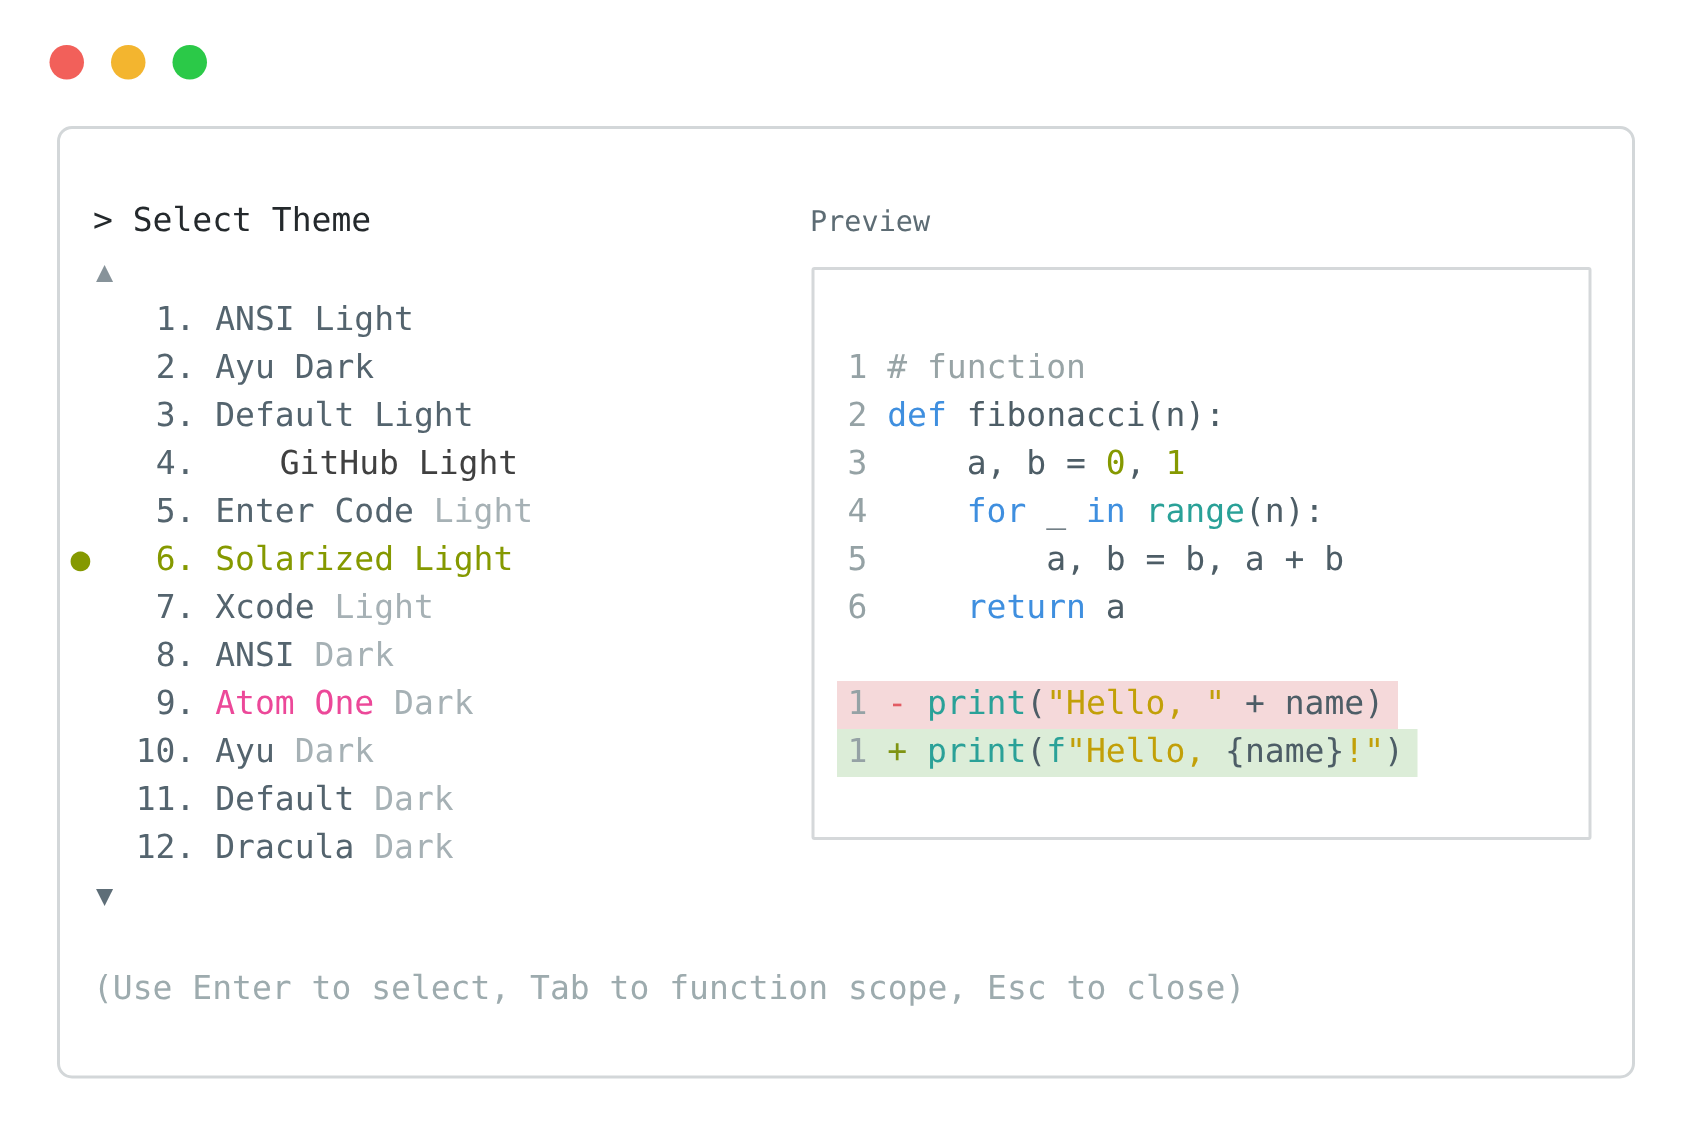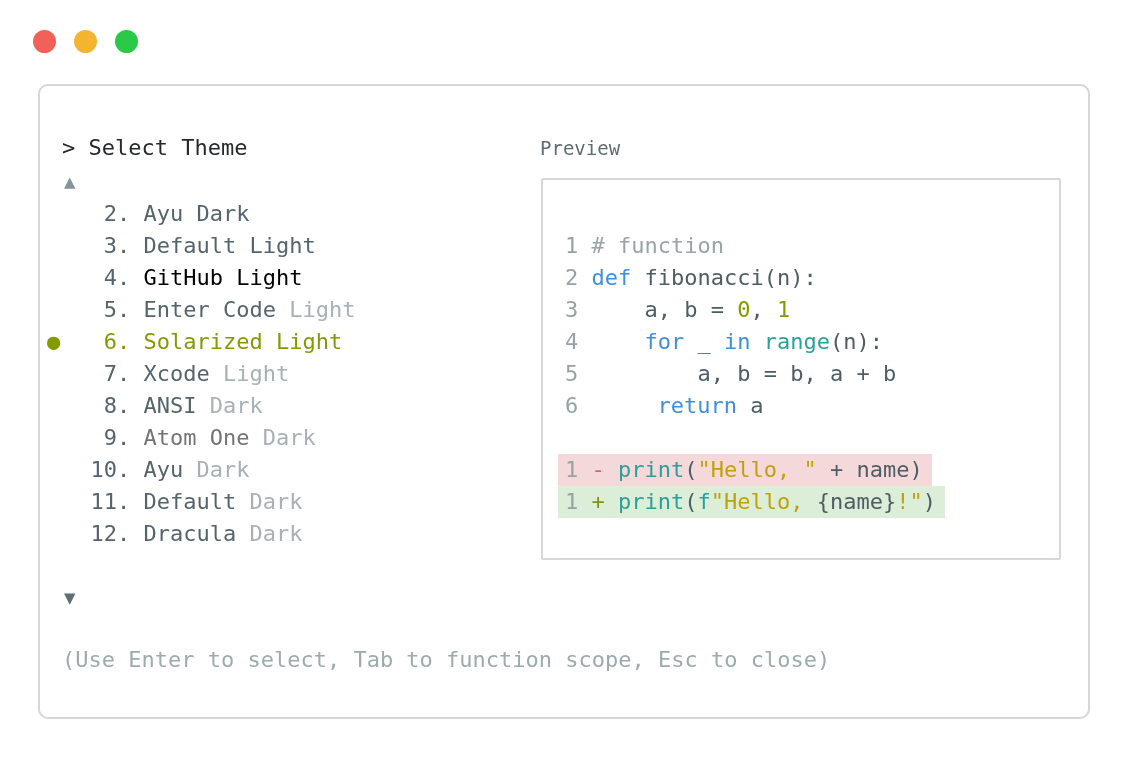--- a/index.html
+++ b/index.html
@@ -39,43 +39,44 @@
 
   <div class="panel">
 
     <div class="prompt-row"><span style="color: rgb(36, 41, 44);">&gt;</span><span> </span><span class="prompt-title" style="color: rgb(36, 41, 44);">Select Theme</span></div>
 
     <div class="preview-label" style="color: rgb(93, 108, 116);">Preview</div>
 
     <div class="arrow arrow-up" style="color: rgb(135, 147, 154);">▲</div>
 
     <div class="theme-list" id="theme-list">
+        <div class="theme-row"><span class="t-marker" style="color: rgb(133, 153, 0);"></span><span class="t-num" style="color: rgb(84, 100, 110);">1</span><span style="color: rgb(84, 100, 110);">. </span><span style="color: rgb(84, 100, 110);">ANSI Light</span></div>
         <div class="theme-row"><span class="t-marker" style="color: rgb(133, 153, 0);"></span><span class="t-num" style="color: rgb(84, 100, 110);">2</span><span style="color: rgb(84, 100, 110);">. </span><span style="color: rgb(84, 100, 110);">Ayu Dark</span></div>
         <div class="theme-row"><span class="t-marker" style="color: rgb(133, 153, 0);"></span><span class="t-num" style="color: rgb(84, 100, 110);">3</span><span style="color: rgb(84, 100, 110);">. </span><span style="color: rgb(84, 100, 110);">Default Light</span></div>
-        <div class="theme-row"><span class="t-marker" style="color: rgb(133, 153, 0);"></span><span class="t-num" style="color: rgb(84, 100, 110);">4</span><span style="color: rgb(84, 100, 110);">. </span><span style="color: #000000;">GitHub Light</span></div>
+        <div class="theme-row"><span class="t-marker" style="color: rgb(133, 153, 0);"></span><span class="t-num" style="color: rgb(84, 100, 110);">4</span><span style="color: rgb(84, 100, 110);">. </span><span style="color: #404040; margin-left: 43px;">GitHub Light</span></div>
         <div class="theme-row"><span class="t-marker" style="color: rgb(133, 153, 0);"></span><span class="t-num" style="color: rgb(84, 100, 110);">5</span><span style="color: rgb(84, 100, 110);">. </span><span style="color: rgb(84, 100, 110);">Enter Code</span><span style="color: rgb(166, 177, 181);"> Light</span></div>
         <div class="theme-row"><span class="t-marker" style="color: rgb(133, 153, 0);">●</span><span class="t-num" style="color: rgb(133, 153, 0);">6</span><span style="color: rgb(133, 153, 0);">. </span><span style="color: rgb(133, 153, 0);">Solarized Light</span></div>
         <div class="theme-row"><span class="t-marker" style="color: rgb(133, 153, 0);"></span><span class="t-num" style="color: rgb(84, 100, 110);">7</span><span style="color: rgb(84, 100, 110);">. </span><span style="color: rgb(84, 100, 110);">Xcode</span><span style="color: rgb(166, 177, 181);"> Light</span></div>
         <div class="theme-row"><span class="t-marker" style="color: rgb(133, 153, 0);"></span><span class="t-num" style="color: rgb(84, 100, 110);">8</span><span style="color: rgb(84, 100, 110);">. </span><span style="color: rgb(84, 100, 110);">ANSI</span><span style="color: rgb(166, 177, 181);"> Dark</span></div>
-        <div class="theme-row"><span class="t-marker" style="color: rgb(133, 153, 0);"></span><span class="t-num" style="color: rgb(84, 100, 110);">9</span><span style="color: rgb(84, 100, 110);">. </span><span style="color: #737373;">Atom One</span><span style="color: rgb(166, 177, 181);"> Dark</span></div>
+        <div class="theme-row"><span class="t-marker" style="color: rgb(133, 153, 0);"></span><span class="t-num" style="color: rgb(84, 100, 110);">9</span><span style="color: rgb(84, 100, 110);">. </span><span style="color: #ec4899;">Atom One</span><span style="color: rgb(166, 177, 181);"> Dark</span></div>
         <div class="theme-row"><span class="t-marker" style="color: rgb(133, 153, 0);"></span><span class="t-num" style="color: rgb(84, 100, 110);">10</span><span style="color: rgb(84, 100, 110);">. </span><span style="color: rgb(84, 100, 110);">Ayu</span><span style="color: rgb(166, 177, 181);"> Dark</span></div>
         <div class="theme-row"><span class="t-marker" style="color: rgb(133, 153, 0);"></span><span class="t-num" style="color: rgb(84, 100, 110);">11</span><span style="color: rgb(84, 100, 110);">. </span><span style="color: rgb(84, 100, 110);">Default</span><span style="color: rgb(166, 177, 181);"> Dark</span></div>
         <div class="theme-row"><span class="t-marker" style="color: rgb(133, 153, 0);"></span><span class="t-num" style="color: rgb(84, 100, 110);">12</span><span style="color: rgb(84, 100, 110);">. </span><span style="color: rgb(84, 100, 110);">Dracula</span><span style="color: rgb(166, 177, 181);"> Dark</span></div>
       </div>
 
     <div class="arrow arrow-down" style="color: rgb(94, 110, 120);">▼</div>
 
     <div class="preview-box">
       <div class="code-area" id="code-area">
           <div class="code-line"><span style="color: rgb(149, 162, 165);">1</span><span style="color: rgb(77, 93, 102);"> </span><span style="color: rgb(152, 164, 166);"># function</span></div>
           <div class="code-line"><span style="color: rgb(149, 162, 165);">2</span><span style="color: rgb(77, 93, 102);"> </span><span style="color: rgb(63, 143, 223);">def</span><span style="color: rgb(77, 93, 102);"> fibonacci(n):</span></div>
           <div class="code-line"><span style="color: rgb(149, 162, 165);">3</span><span style="color: rgb(77, 93, 102);">     a, b = </span><span style="color: rgb(133, 153, 0);">0</span><span style="color: rgb(77, 93, 102);">, </span><span style="color: rgb(133, 153, 0);">1</span></div>
           <div class="code-line"><span style="color: rgb(149, 162, 165);">4</span><span style="color: rgb(77, 93, 102);">     </span><span style="color: rgb(63, 143, 223);">for</span><span style="color: rgb(77, 93, 102);"> _ </span><span style="color: rgb(63, 143, 223);">in</span><span style="color: rgb(77, 93, 102);"> </span><span style="color: rgb(42, 161, 152);">range</span><span style="color: rgb(77, 93, 102);">(n):</span></div>
           <div class="code-line"><span style="color: rgb(149, 162, 165);">5</span><span style="color: rgb(77, 93, 102);">         a, b = b, a + b</span></div>
-          <div class="code-line"><span style="color: rgb(149, 162, 165);">6</span><span style="color: rgb(77, 93, 102);">     </span><span style="color: rgb(63, 143, 223); margin-left: 13px;">return</span><span style="color: rgb(77, 93, 102);"> a</span></div>
+          <div class="code-line"><span style="color: rgb(149, 162, 165);">6</span><span style="color: rgb(77, 93, 102);">     </span><span style="color: rgb(63, 143, 223);">return</span><span style="color: rgb(77, 93, 102);"> a</span></div>
           <div class="code-line"></div>
           <div class="code-line diff" style="background-color: rgb(245, 217, 218);"><span style="color: rgb(149, 162, 165);">1</span><span style="color: rgb(77, 93, 102);"> </span><span style="color: rgb(226, 92, 99);">-</span><span style="color: rgb(77, 93, 102);"> </span><span style="color: rgb(42, 161, 152);">print</span><span style="color: rgb(77, 93, 102);">(</span><span style="color: rgb(194, 160, 8);">"Hello, "</span><span style="color: rgb(77, 93, 102);"> + name)</span></div>
           <div class="code-line diff" style="background-color: rgb(220, 237, 216);"><span style="color: rgb(149, 162, 165);">1</span><span style="color: rgb(77, 93, 102);"> </span><span style="color: rgb(127, 148, 18);">+</span><span style="color: rgb(77, 93, 102);"> </span><span style="color: rgb(42, 161, 152);">print</span><span style="color: rgb(77, 93, 102);">(</span><span style="color: rgb(42, 161, 152);">f</span><span style="color: rgb(194, 160, 8);">"Hello, </span><span style="color: rgb(77, 93, 102);">{name}</span><span style="color: rgb(194, 160, 8);">!"</span><span style="color: rgb(77, 93, 102);">)</span></div>
         </div>
     </div>
 
     <div class="help" style="color: rgb(157, 171, 174);">(Use Enter to select, Tab to function scope, Esc to close)</div>
 
   </div>
 </div>

